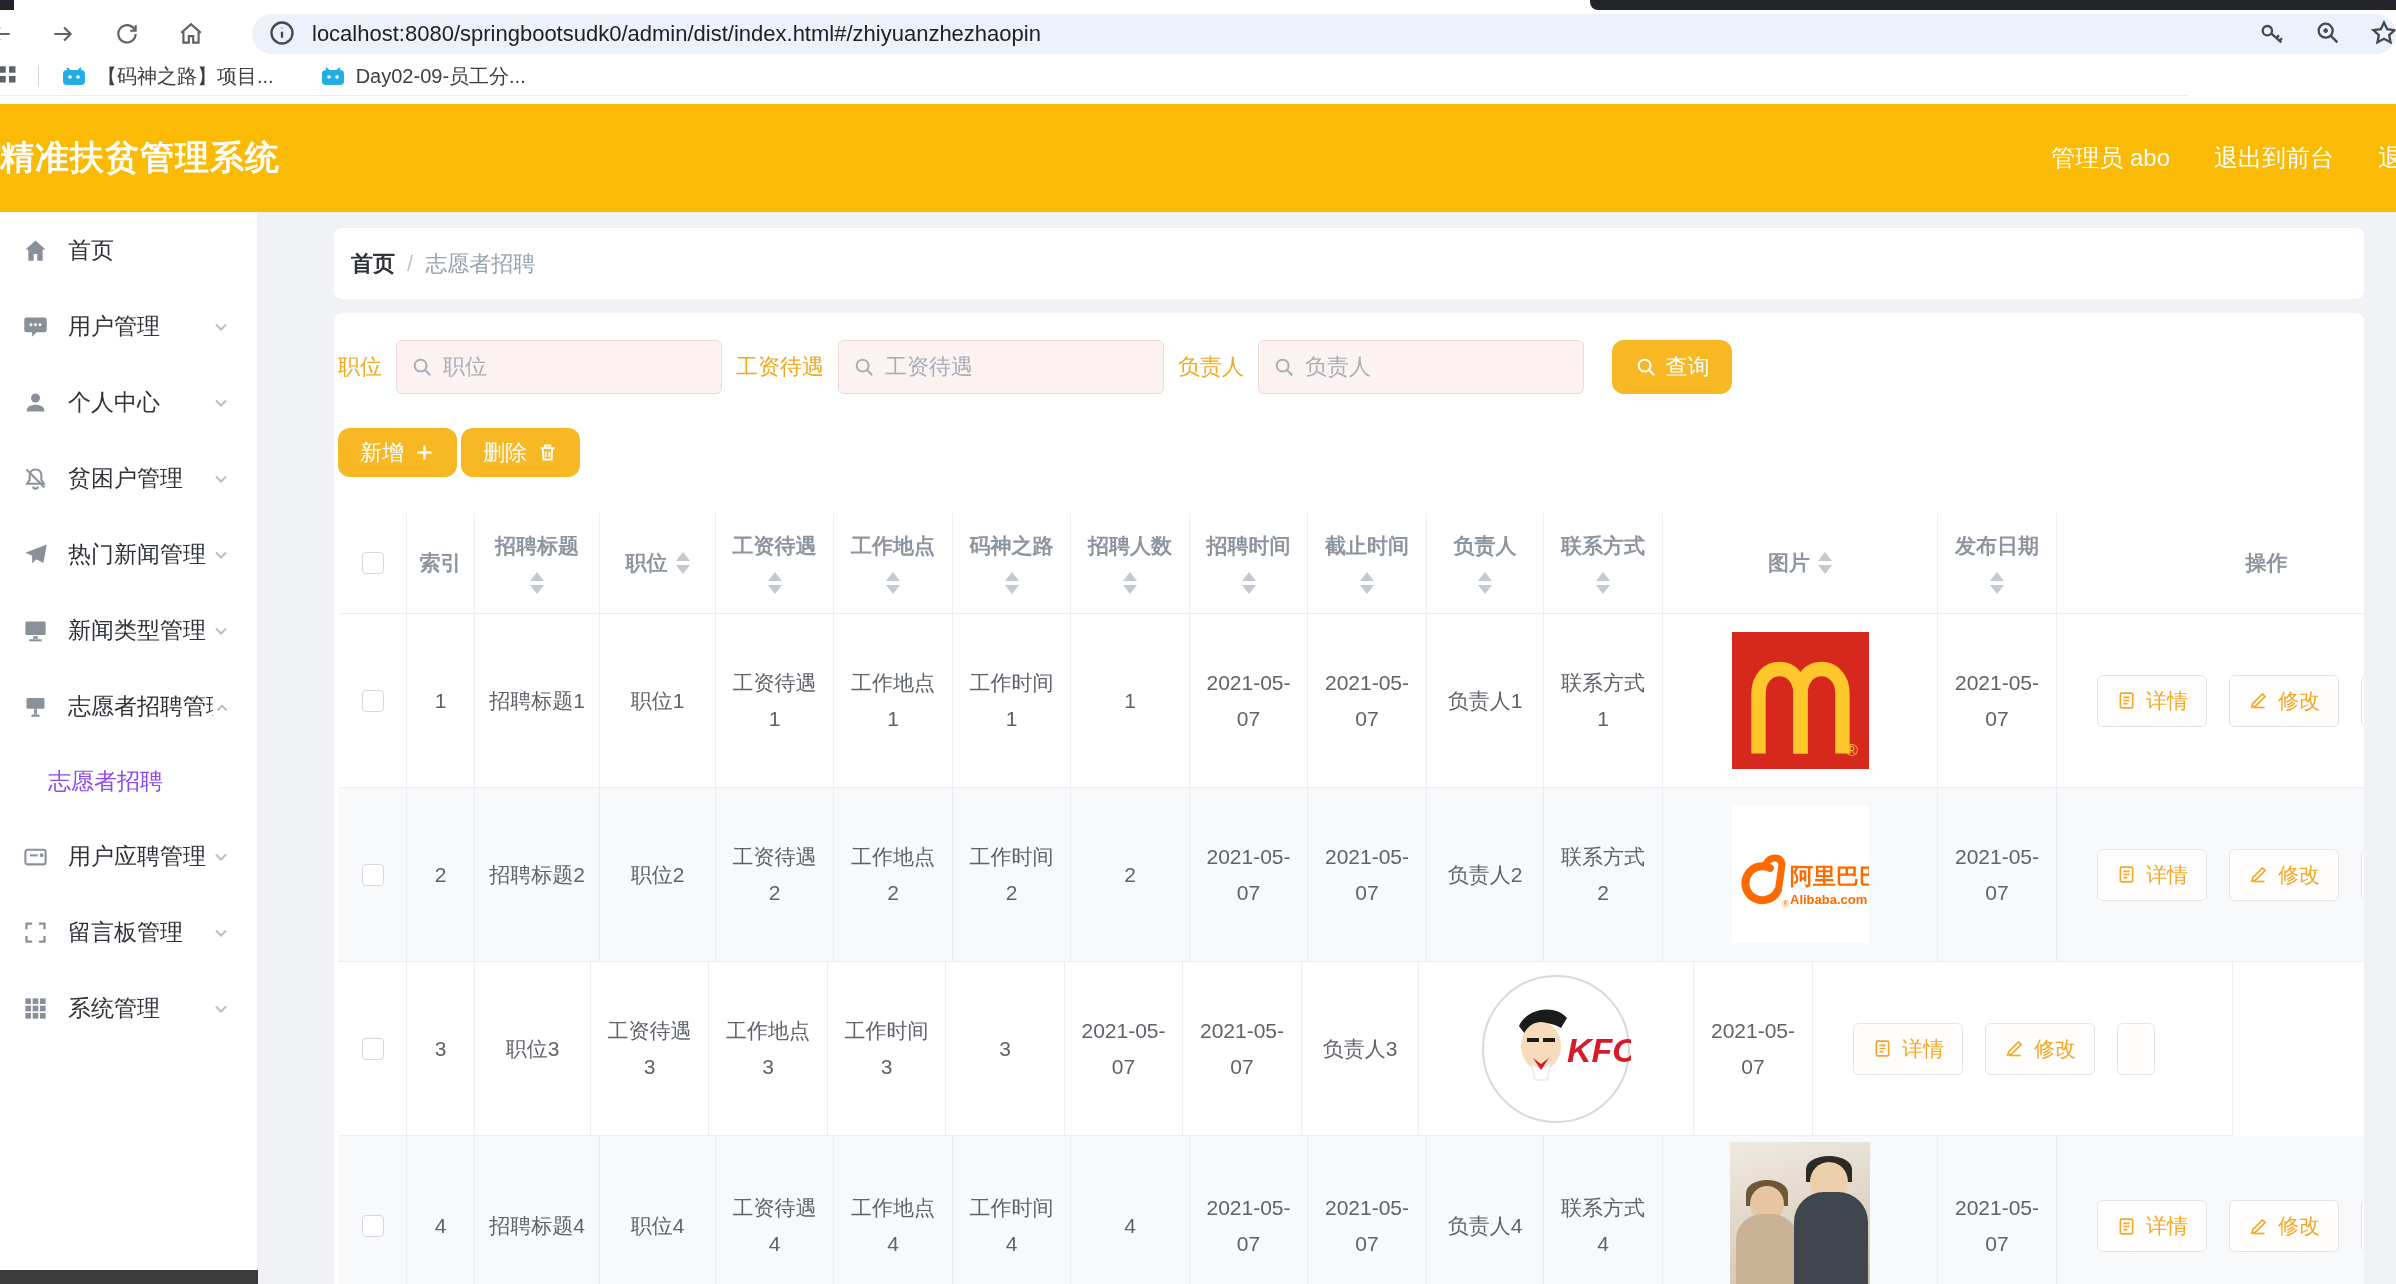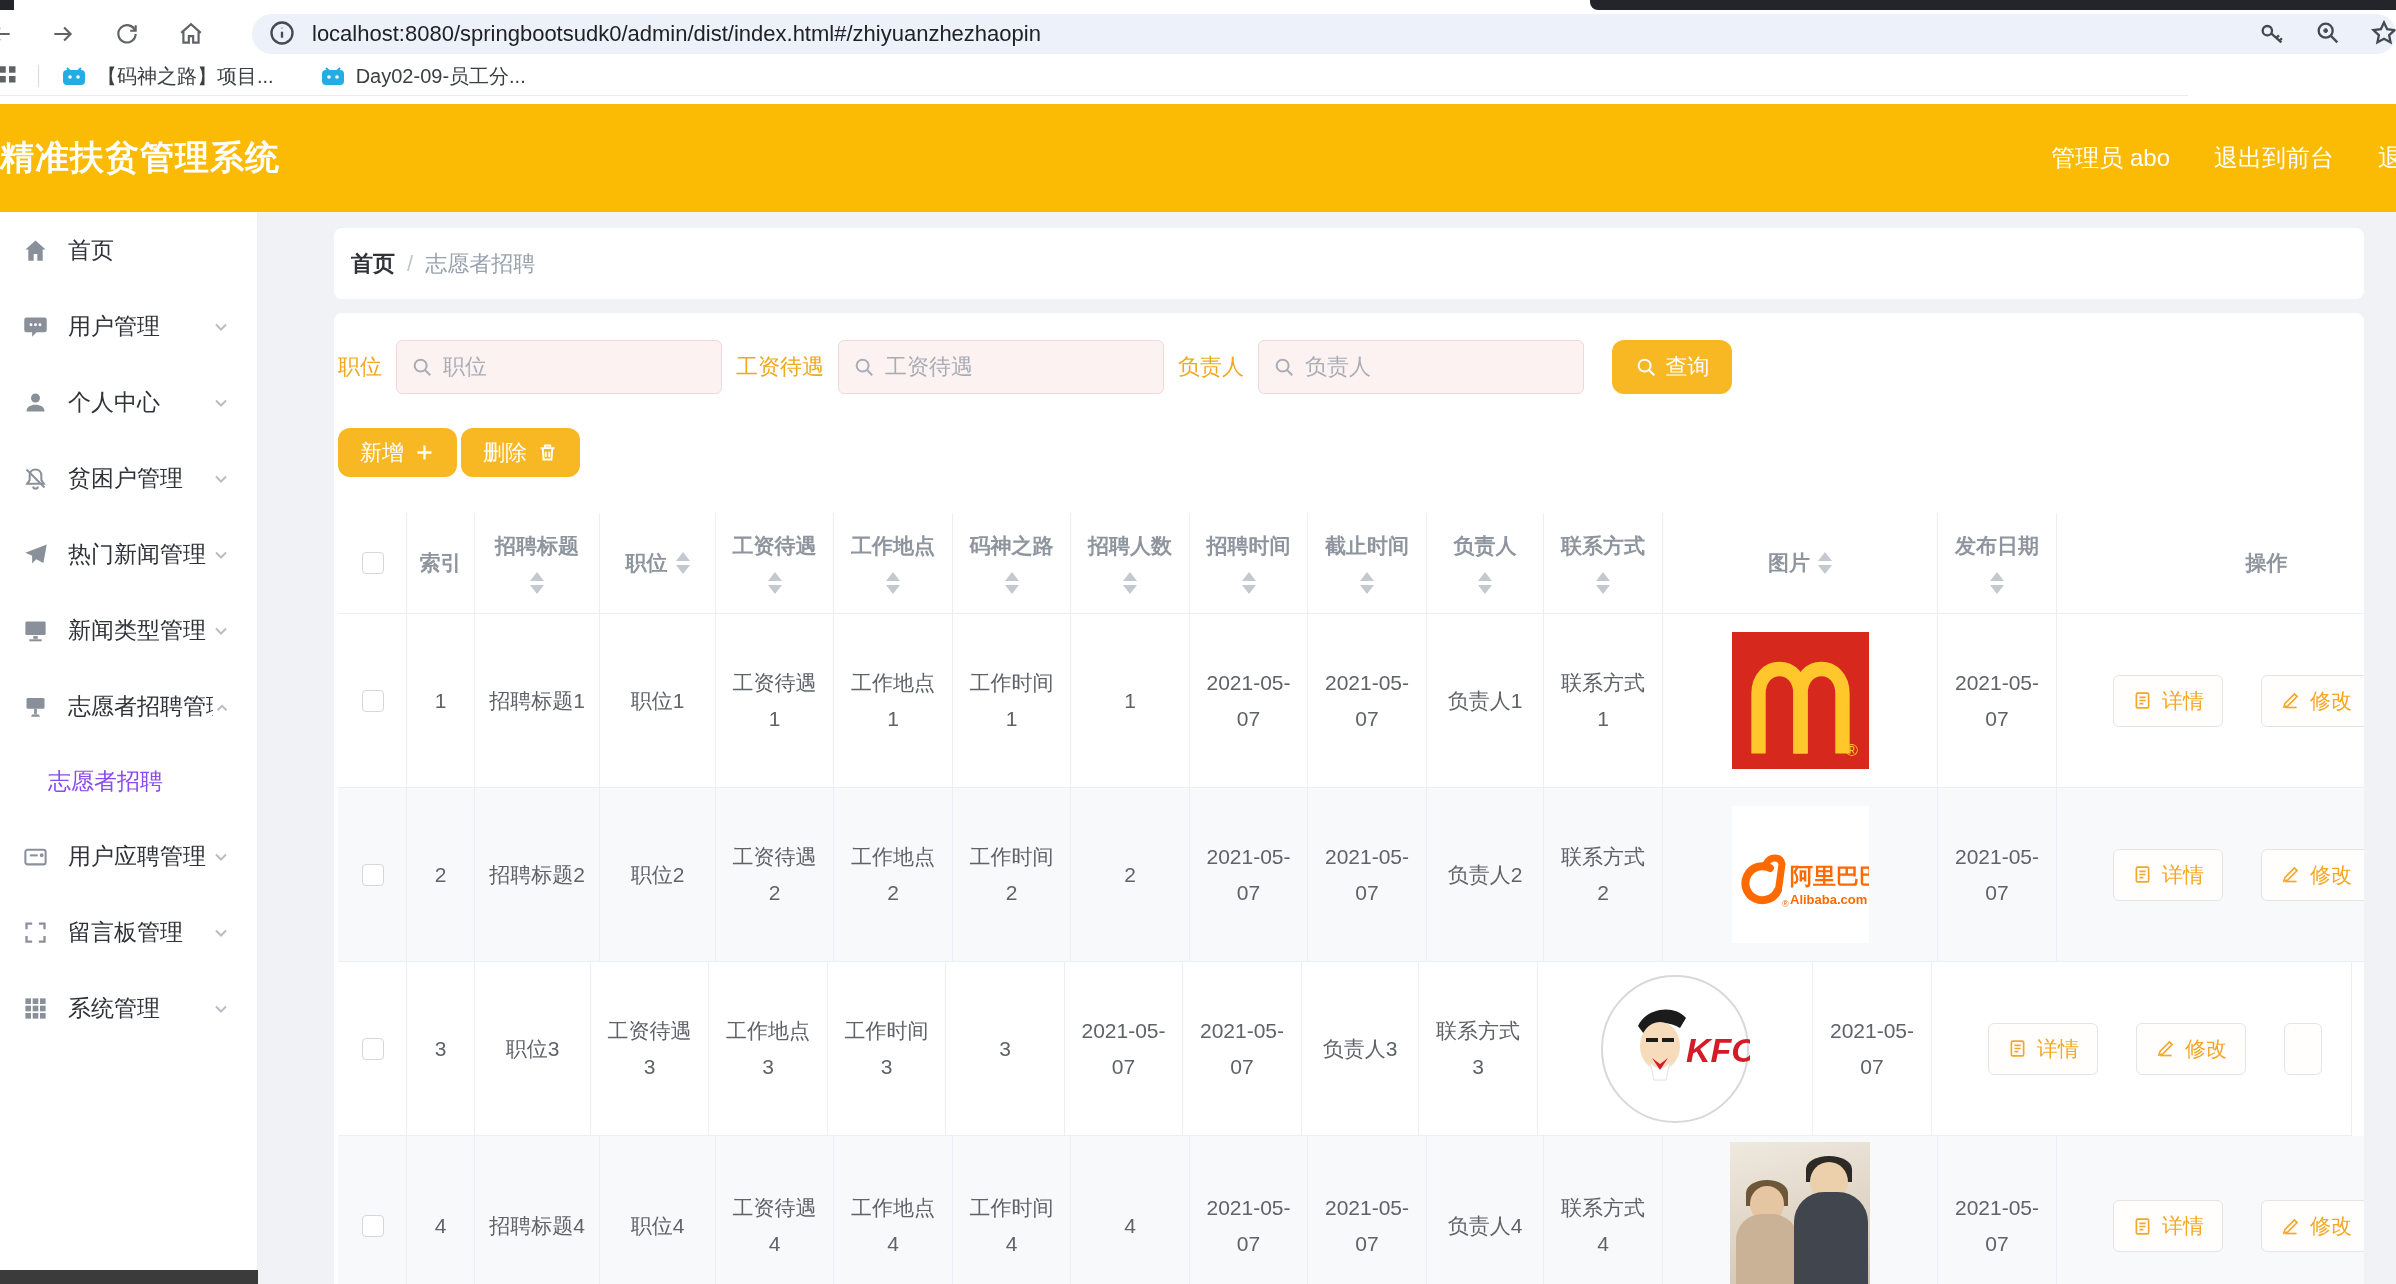--- a/index.html
+++ b/index.html
@@ -74,21 +74,21 @@
   .striped { background:#f8f9fb; }
   .hcell-below { display:flex; flex-direction:column; align-items:center; justify-content:center; gap:12px; }
   .hcell-side { display:flex; flex-direction:row; align-items:center; justify-content:center; gap:8px; }
   .carets { display:flex; flex-direction:column; align-items:center; gap:4px; }
   .car-up { width:0; height:0; border-left:7px solid transparent; border-right:7px solid transparent; border-bottom:9px solid #c4c8cf; }
   .car-dn { width:0; height:0; border-left:7px solid transparent; border-right:7px solid transparent; border-top:9px solid #c4c8cf; }
   .cb { width:22px; height:22px; border:1px solid #d4d7dd; border-radius:4px; background:#fff; display:inline-block; cursor:pointer; }
   .cell-wrap { word-break:break-all; line-height:1.7; }
   .img-cell img, .img-box { display:block; }
   .act-cell { justify-content:flex-start; padding-left:40px; gap:22px; }
-  .a-btn { height:52px; padding:0 18px; background:#fffefd; border:1px solid #e3e4e8; border-radius:6px; color:#F5A623; font-size:21px; display:inline-flex; align-items:center; gap:9px; cursor:pointer; font-family:inherit; flex:0 0 auto;margin-left:16px; }
+  .a-btn { height:52px; padding:0 18px; background:#fffefd; border:1px solid #e3e4e8; border-radius:6px; color:#F5A623; font-size:21px; display:inline-flex; align-items:center; gap:9px; cursor:pointer; font-family:inherit; flex:0 0 auto; }
   .a-btn svg { width:21px; height:21px; }
 
   
   .photo { position:relative; width:140px; height:168px; overflow:hidden; background:linear-gradient(165deg,#efe9df 0%,#ddd2c2 55%,#c6b8a2 100%); }
   .photo .p-l { position:absolute; left:6px; bottom:0; width:62px; height:96px; background:#c9b295; border-radius:26px 26px 0 0; }
   .photo .p-lh { position:absolute; left:20px; bottom:88px; width:34px; height:36px; background:#e6c6a2; border-radius:50%; }
   .photo .p-lhair { position:absolute; left:16px; bottom:104px; width:42px; height:26px; background:#6e5638; border-radius:50% 50% 0 0; }
   .photo .p-r { position:absolute; right:2px; bottom:0; width:74px; height:118px; background:#41464e; border-radius:30px 30px 0 0; }
   .photo .p-rh { position:absolute; right:22px; bottom:108px; width:38px; height:40px; background:#eccfab; border-radius:50%; }
   .photo .p-rhair { position:absolute; right:18px; bottom:128px; width:46px; height:26px; background:#2d2a25; border-radius:50% 50% 0 0; }
@@ -667,23 +667,20 @@
               </div>
               <div class="td" style="width:118px">
                 <span class="cell-wrap">2021-05-07</span>
               </div>
               <div class="td" style="width:119px">
                 <span class="cell-wrap">2021-05-07</span>
               </div>
               <div class="td" style="width:117px">
                 <span class="cell-wrap">负责人3</span>
               </div>
-              <div class="td" style="width:119px">
-                <span class="cell-wrap">联系方式3</span>
-              </div>
               <div class="td img-cell" style="width:275px">
                 <svg class="img-box" width="150" height="150" viewBox="0 0 150 150">
                   <circle cx="75" cy="75" r="73" fill="#fff" stroke="#d8d8d8" stroke-width="2"></circle>
                   <path d="M38 52c8-18 36-22 48-8l-6 10c-12-8-30-6-36 6z" fill="#1b1b1b"></path>
                   <ellipse cx="60" cy="72" rx="20" ry="24" fill="#f6dcba"></ellipse>
                   <path d="M46 66h12M62 66h12" stroke="#1b1b1b" stroke-width="4"></path>
                   <path d="M50 88c6 8 14 8 20 0l-4 18h-12z" fill="#fff" stroke="#e2e2e2"></path>
                   <path d="M52 84l8 6 8-6-8 12z" fill="#D71A28"></path>
                   <text x="86" y="88" font-size="34" font-weight="bold" font-style="italic" fill="#D71A28" font-family="Liberation Sans,sans-serif">KFC</text>
                 </svg>

